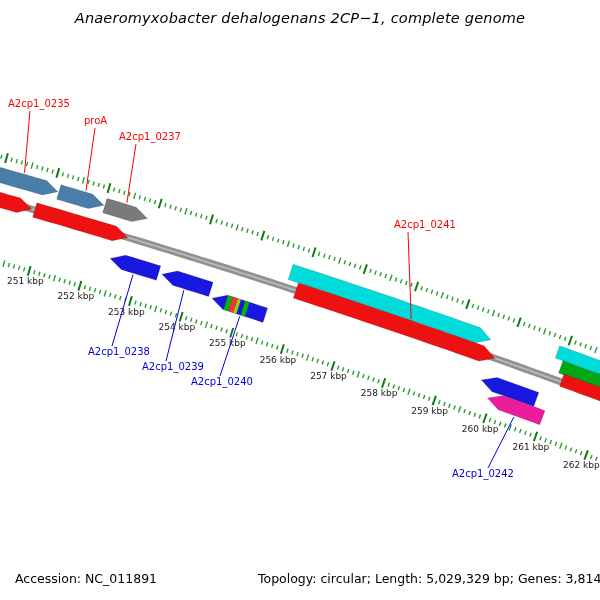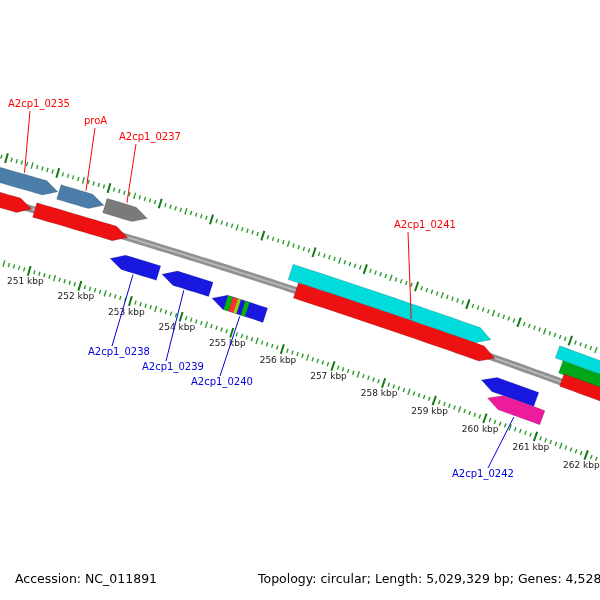--- a/index.html
+++ b/index.html
@@ -347,17 +347,18 @@
         <line x1="166" y1="361" x2="183.8" y2="290.3" stroke="#0000dd" stroke-width="1"></line>
         <text x="142" y="370" font-size="10px" fill="#0000dd">A2cp1_0239</text>
         <line x1="220" y1="376" x2="239.7" y2="316.4" stroke="#0000dd" stroke-width="1"></line>
         <text x="191" y="385" font-size="10px" fill="#0000dd">A2cp1_0240</text>
         <line x1="408" y1="232" x2="411.2" y2="319.0" stroke="#ff0000" stroke-width="1"></line>
         <text x="394" y="228" font-size="10px" fill="#ff0000">A2cp1_0241</text>
         <line x1="488" y1="468" x2="513.9" y2="417.0" stroke="#0000dd" stroke-width="1"></line>
         <text x="452" y="477" font-size="10px" fill="#0000dd">A2cp1_0242</text>
       </g>
     </svg>
+  <div class="title">Anaeromyxobacter dehalogenans 2CP−1, complete genome</div>
   <div class="footer">
     <span class="acc">Accession: NC_011891</span>
-    <span class="topo">Topology: circular; Length: 5,029,329 bp; Genes: 4,528</span>
+    <span class="topo">Topology: circular; Length: 5,029,329 bp; Genes: 3,814</span>
   </div>
 </div>
 
 </body></html>

